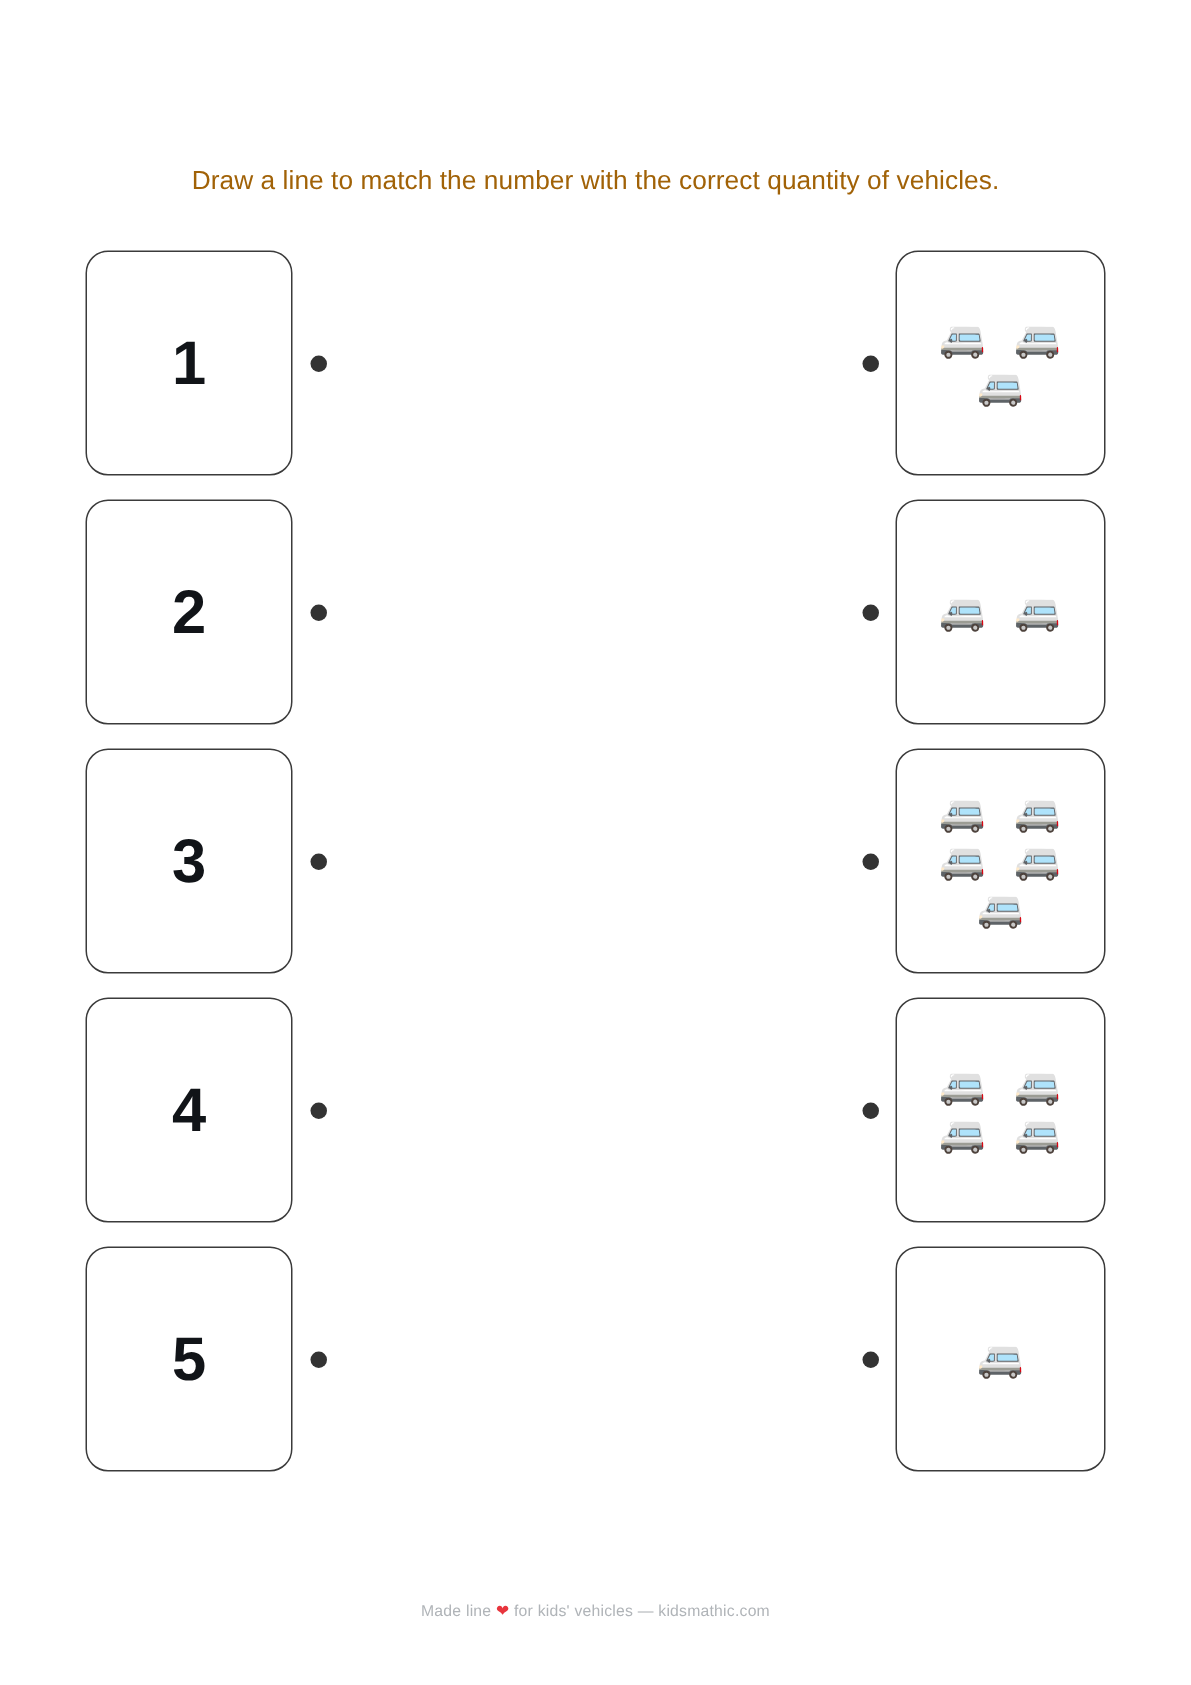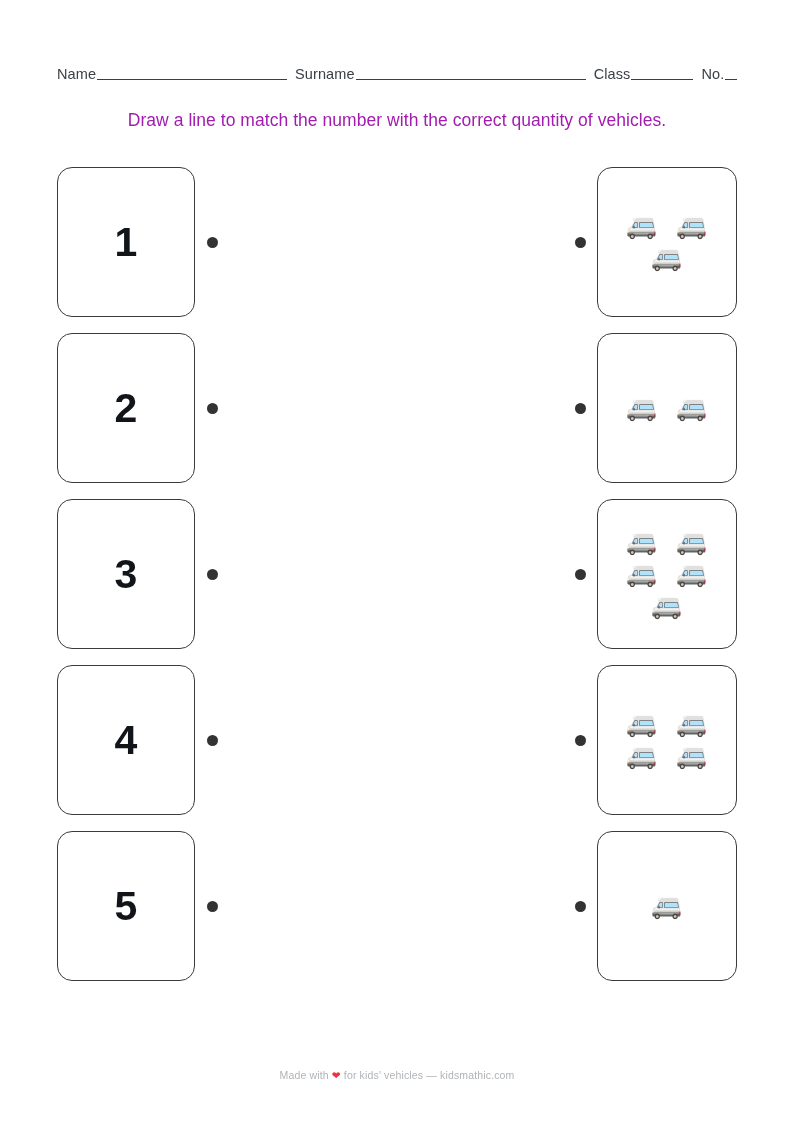--- a/index.html
+++ b/index.html
@@ -52,21 +52,21 @@
   .rule-no      { flex: 1 1 auto; margin-right: 0 !important; }
 
   
   .instruction {
     position: absolute;
     left: 0;
     top: 110px;
     width: 794px;
     text-align: center;
     font-size: 17.5px;
-    color: #a21caf;
+    color: #a16207;
     letter-spacing: .05px;
   }
 
   
   .match-area {
     position: absolute;
     left: 0;
     top: 167px;
     width: 794px;
   }
@@ -155,111 +155,101 @@
     color: #e8353d;
     font-family: "DejaVu Sans", sans-serif;
   }
   .footer span { vertical-align: middle; }
 </style>
 </head>
 <body>
 
 <div class="page">
 
-  <div class="name-row">
-    <span class="field-label">Name</span>
-    <span class="rule rule-name"></span>
-    <span class="field-label">Surname</span>
-    <span class="rule rule-surname"></span>
-    <span class="field-label">Class</span>
-    <span class="rule rule-class"></span>
-    <span class="field-label">No.</span>
-    <span class="rule rule-no"></span>
+
+  <div class="instruction">Draw a line to match the number with the correct quantity of vehicles.</div>
+
+  <div class="match-area">
+
+    <div class="match-row">
+      <div class="num-card">
+        <span class="digit">1</span>
+      </div>
+      <span class="dot dot-left"></span>
+      <span class="dot dot-right"></span>
+      <div class="qty-card">
+        <div class="qty-inner">
+            <span class="vehicle">🚐</span>
+            <span class="vehicle">🚐</span>
+            <span class="vehicle">🚐</span>
+          </div>
+      </div>
+    </div>
+
+    <div class="match-row">
+      <div class="num-card">
+        <span class="digit">2</span>
+      </div>
+      <span class="dot dot-left"></span>
+      <span class="dot dot-right"></span>
+      <div class="qty-card">
+        <div class="qty-inner">
+            <span class="vehicle">🚐</span>
+            <span class="vehicle">🚐</span>
+          </div>
+      </div>
+    </div>
+
+    <div class="match-row">
+      <div class="num-card">
+        <span class="digit">3</span>
+      </div>
+      <span class="dot dot-left"></span>
+      <span class="dot dot-right"></span>
+      <div class="qty-card">
+        <div class="qty-inner">
+            <span class="vehicle">🚐</span>
+            <span class="vehicle">🚐</span>
+            <span class="vehicle">🚐</span>
+            <span class="vehicle">🚐</span>
+            <span class="vehicle">🚐</span>
+          </div>
+      </div>
+    </div>
+
+    <div class="match-row">
+      <div class="num-card">
+        <span class="digit">4</span>
+      </div>
+      <span class="dot dot-left"></span>
+      <span class="dot dot-right"></span>
+      <div class="qty-card">
+        <div class="qty-inner">
+            <span class="vehicle">🚐</span>
+            <span class="vehicle">🚐</span>
+            <span class="vehicle">🚐</span>
+            <span class="vehicle">🚐</span>
+          </div>
+      </div>
+    </div>
+
+    <div class="match-row">
+      <div class="num-card">
+        <span class="digit">5</span>
+      </div>
+      <span class="dot dot-left"></span>
+      <span class="dot dot-right"></span>
+      <div class="qty-card">
+        <div class="qty-inner">
+            <span class="vehicle">🚐</span>
+          </div>
+      </div>
+    </div>
+
   </div>
 
-  <div class="instruction">Draw a line to match the number with the correct quantity of vehicles.</div>
-
-  <div class="match-area">
-
-    <div class="match-row">
-      <div class="num-card">
-        <span class="digit">1</span>
-      </div>
-      <span class="dot dot-left"></span>
-      <span class="dot dot-right"></span>
-      <div class="qty-card">
-        <div class="qty-inner">
-            <span class="vehicle">🚐</span>
-            <span class="vehicle">🚐</span>
-            <span class="vehicle">🚐</span>
-          </div>
-      </div>
-    </div>
-
-    <div class="match-row">
-      <div class="num-card">
-        <span class="digit">2</span>
-      </div>
-      <span class="dot dot-left"></span>
-      <span class="dot dot-right"></span>
-      <div class="qty-card">
-        <div class="qty-inner">
-            <span class="vehicle">🚐</span>
-            <span class="vehicle">🚐</span>
-          </div>
-      </div>
-    </div>
-
-    <div class="match-row">
-      <div class="num-card">
-        <span class="digit">3</span>
-      </div>
-      <span class="dot dot-left"></span>
-      <span class="dot dot-right"></span>
-      <div class="qty-card">
-        <div class="qty-inner">
-            <span class="vehicle">🚐</span>
-            <span class="vehicle">🚐</span>
-            <span class="vehicle">🚐</span>
-            <span class="vehicle">🚐</span>
-            <span class="vehicle">🚐</span>
-          </div>
-      </div>
-    </div>
-
-    <div class="match-row">
-      <div class="num-card">
-        <span class="digit">4</span>
-      </div>
-      <span class="dot dot-left"></span>
-      <span class="dot dot-right"></span>
-      <div class="qty-card">
-        <div class="qty-inner">
-            <span class="vehicle">🚐</span>
-            <span class="vehicle">🚐</span>
-            <span class="vehicle">🚐</span>
-            <span class="vehicle">🚐</span>
-          </div>
-      </div>
-    </div>
-
-    <div class="match-row">
-      <div class="num-card">
-        <span class="digit">5</span>
-      </div>
-      <span class="dot dot-left"></span>
-      <span class="dot dot-right"></span>
-      <div class="qty-card">
-        <div class="qty-inner">
-            <span class="vehicle">🚐</span>
-          </div>
-      </div>
-    </div>
-
-  </div>
-
   <div class="footer">
-    <span>Made with</span>
+    <span>Made line</span>
     <span class="heart">❤</span>
     <span>for kids' vehicles — kidsmathic.com</span>
   </div>
 
 </div>
 
 </body></html>

